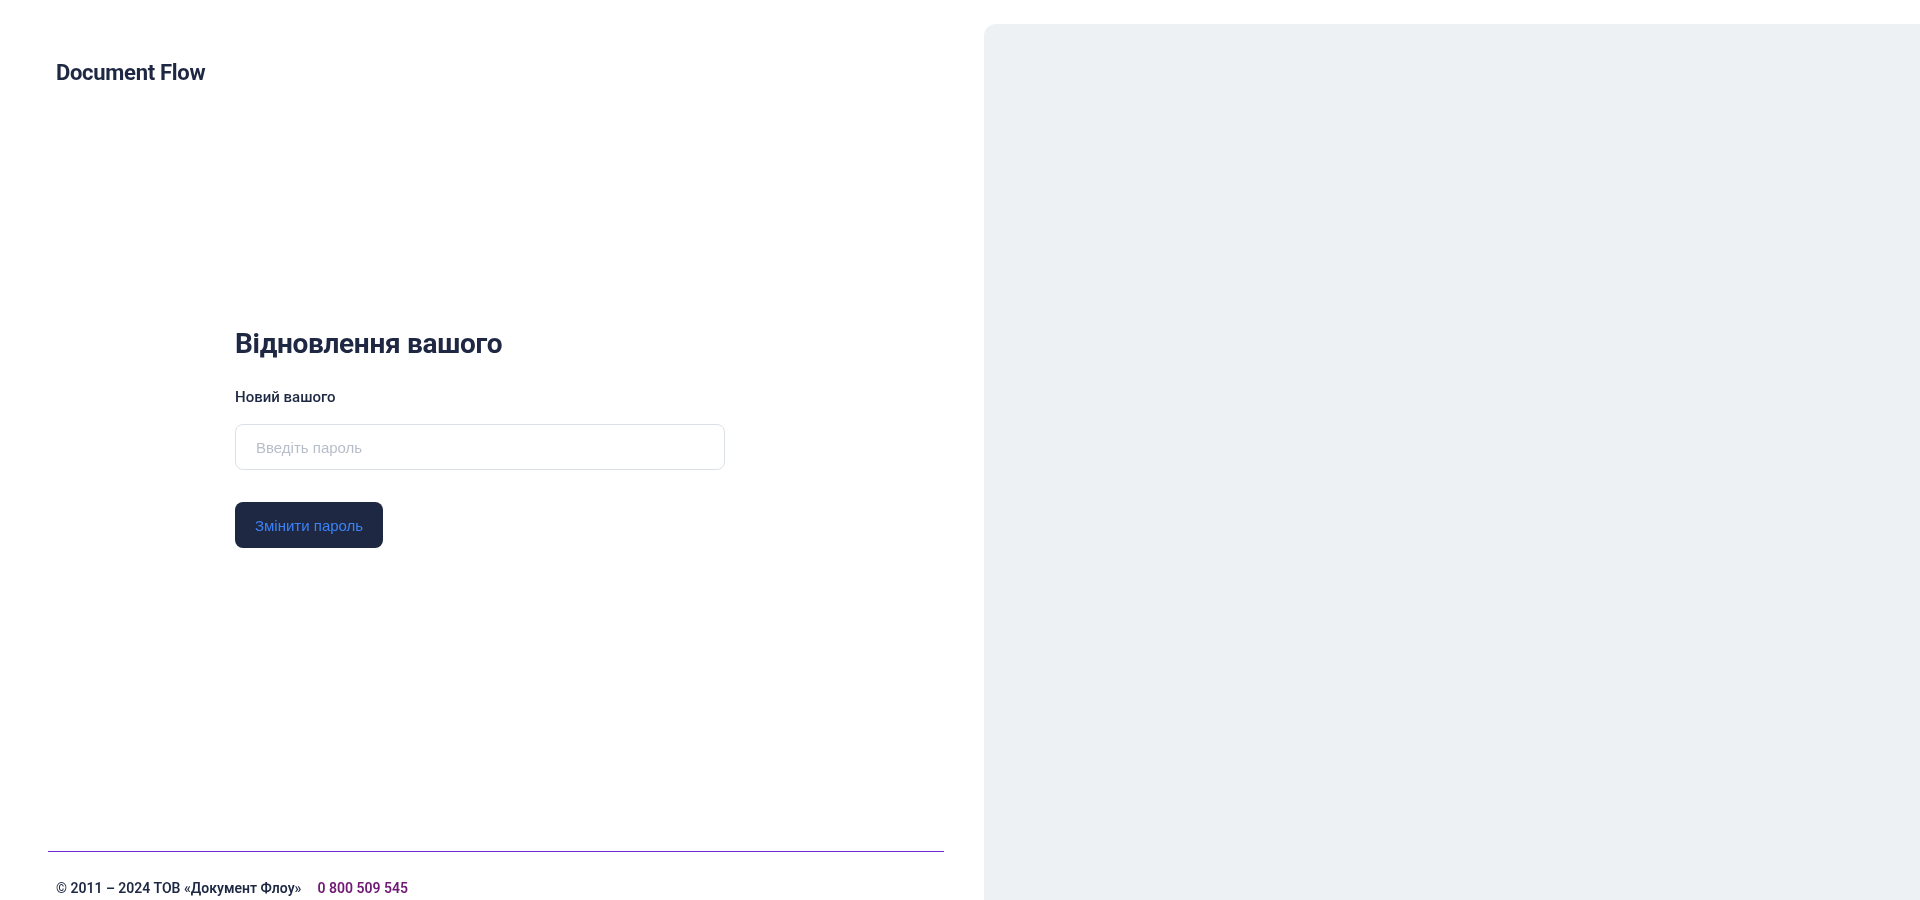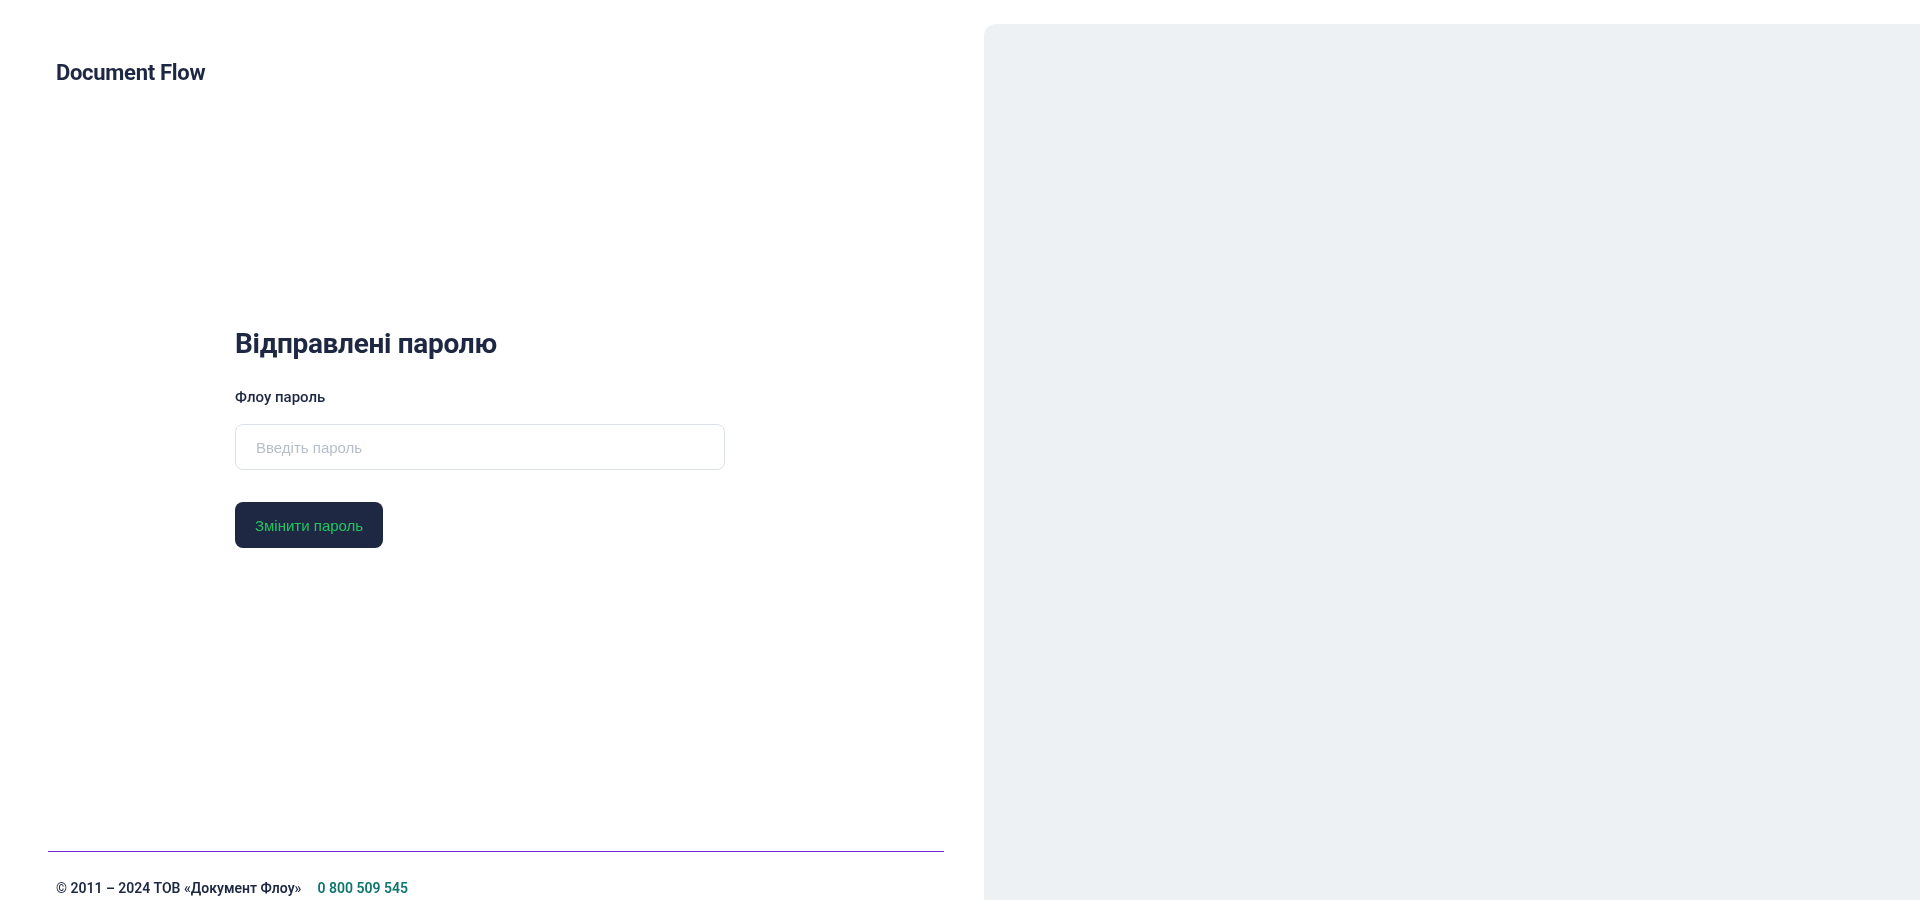--- a/index.html
+++ b/index.html
@@ -78,21 +78,21 @@
       outline: none;
       margin-bottom: 24px;
     }
     .password-input::placeholder {
       color: #b8bec9;
     }
     .submit-button {
       height: 46px;
       padding: 1px 20px;
       background: #1e2843;
-      color: #22c55e;
+      color: #3b82f6;
       border: none;
       border-radius: 8px;
       font-size: 15px;
       font-weight: 500;
       cursor: pointer;
     }
     .footer {
       border-top: 1px solid #6d28d9;
       margin: 0 24px;
       padding: 20px 0;
@@ -101,33 +101,33 @@
       align-items: center;
     }
     .copyright {
       font-size: 14px;
       font-weight: 600;
       color: #1e2843;
     }
     .phone {
       font-size: 14px;
       font-weight: 600;
-      color: #0f766e;
+      color: #701a75;
     }
   </style>
 </head>
 <body>
 
 <div class="left-panel">
   <div class="logo">Document Flow</div>
 
   <div class="content-wrapper">
     <div class="form-container">
-      <h1 class="page-title">Відправлені паролю</h1>
-      <label class="field-label">Флоу пароль</label>
+      <h1 class="page-title">Відновлення вашого</h1>
+      <label class="field-label">Новий вашого</label>
       <input type="password" class="password-input" placeholder="Введіть пароль" style="">
       <button class="submit-button">Змінити пароль</button>
     </div>
   </div>
 
   <div class="footer">
     <div class="copyright">© 2011 – 2024 ТОВ «Документ Флоу»</div>
     <div class="phone">0 800 509 545</div>
   </div>
 </div>

